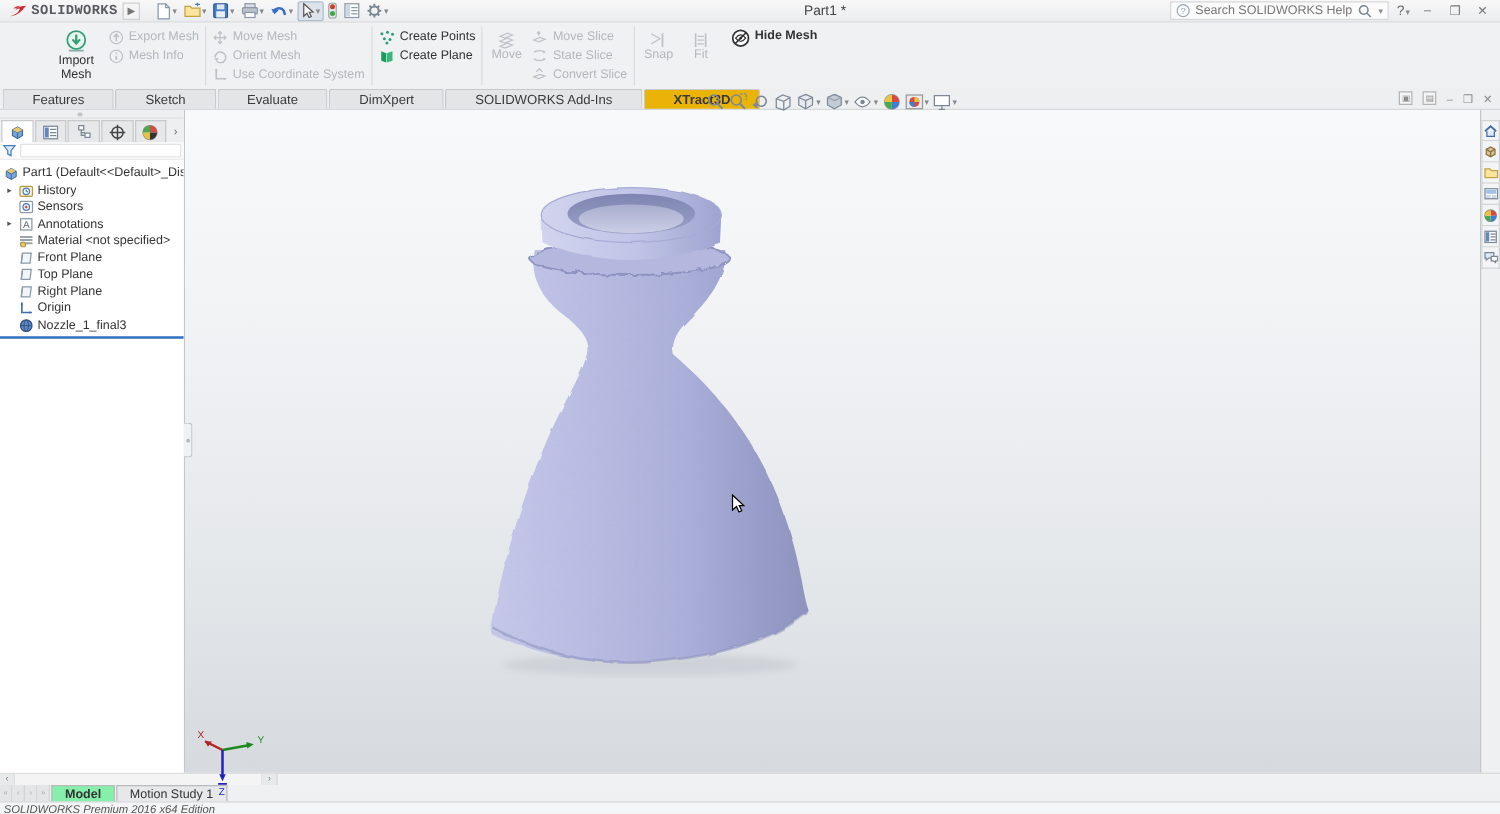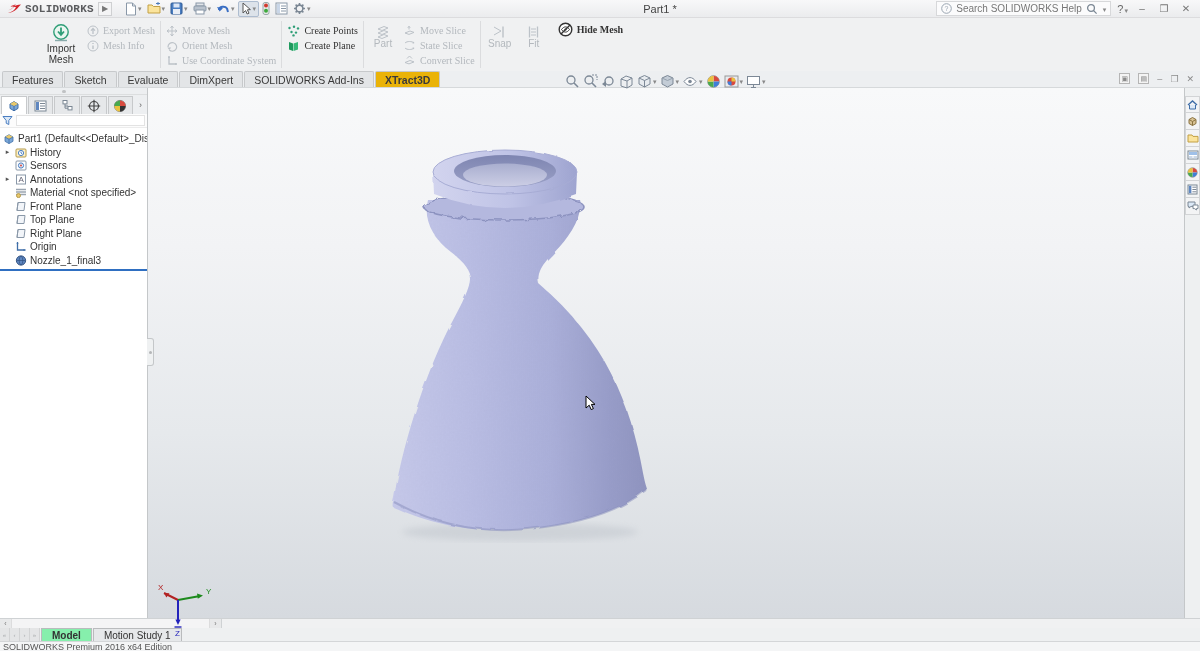--- a/index.html
+++ b/index.html
@@ -28,30 +28,30 @@
   
   .ribbon { height:53px; display:flex; align-items:stretch; background:#f0f1f2;
     padding-left:4px; font-size:10px; }
   .rgroup { display:flex; align-items:stretch; padding:2px 5px; gap:6px;}
   .gsep { width:1px; background:#dbdcde; margin:3px 0; }
   .rlg { display:flex; flex-direction:column; align-items:center; width:40px;
     padding-top:3px; text-align:center; line-height:11px;margin-left:32px; }
   .rvert { display:flex; flex-direction:column; align-items:center; justify-content:flex-start;
     padding-top:5px; width:28px; text-align:center; line-height:10px;}
   .rcol { display:flex; flex-direction:column; justify-content:flex-start; gap:2px; padding-top:4px;}
-  .rsm { display:flex; align-items:center; gap:4px; height:13px; white-space:nowrap;font-family:Liberation Serif, serif;}
+  .rsm { display:flex; align-items:flex-start; gap:4px; height:13px; white-space:nowrap;}
   .dis { color:#b3b8bd; }
   .en  { color:#333; }
   .ic { display:inline-flex; align-items:center; justify-content:center; }
   .hidegrp { padding-top:5px; }
 
   
   .tabrow { height:17px; background:#edeff1; display:flex; align-items:flex-end;
     border-bottom:1px solid #d6d9db; padding-left:2px; position:relative; z-index:20;}
-  .ctab { height:16px; display:flex; align-items:center; padding:0 9px;
+  .ctab { height:16px; display:flex; align-items:center; padding:0 23px;
     border:1px solid #c7c9cb; border-bottom:none; background:#e3e5e7;
     margin-right:1px; border-radius:2px 2px 0 0; color:#3a3a3a; font-size:10.5px;}
   .ctab.active { background:#eab308; font-weight:bold; }
   .win-ctrls { position:absolute; right:6px; top:2px; display:flex; gap:8px; align-items:center; color:#8b8b8b; font-size:9px;}
   .win-ctrls .sq { width:11px; height:11px; border:1px solid #b5b5b5; background:#f4f4f4;
      display:flex;align-items:center;justify-content:center;font-size:7px;}
 
   
   .main { display:flex; height:530px; }
 
@@ -108,21 +108,21 @@
     background:#e8e9ea; }
   .sthumb { flex:1; background:#f4f4f5; border-left:1px solid #dcdcdd; border-right:1px solid #dcdcdd;}
   .bottabs { height:13px; display:flex; align-items:stretch; background:#eef0f1; font-size:10px;}
   .navbtns { display:flex; }
   .navbtn { width:10px; display:flex; align-items:center; justify-content:center;
     background:#e4e5e6; border-right:1px solid #d2d3d4; color:#a9abad; font-size:6px;}
   .btab { display:flex; align-items:center; padding:0 10px; border:1px solid #b9bbbd;
     border-bottom:none; background:#e6e8ea; margin-left:1px;}
   .btab.active { background:#86efac; font-weight:bold; }
   .statusbar { height:10px; display:flex; align-items:center; background:#f4f5f6;
-    border-top:1px solid #d4d6d8; font-size:9px; color:#555; padding-left:3px;}
+    border-top:1px solid #d4d6d8; font-size:9px; color:#555; padding-left:3px;font-style:italic;}
   .st-right { margin-left:auto; display:flex; align-items:center; height:100%; }
   .st-cell { display:flex; align-items:center; justify-content:center; height:100%;
     border-left:1px solid #d9dadc; padding:0 14px;margin-top:25px; }
   .st-units { padding:0 10px; gap:3px; }
   .st-dot { width:26px; color:#888; }
 </style>
 </head>
 <body>
 
 <div class="titlebar">
@@ -336,21 +336,21 @@
 
   <div class="rgroup">
     <div class="rvert dis">
       <span class="ic">
         <svg width="16" height="14" viewBox="0 0 16 14">
             <path d="M3 4l6-2.5 4 1.5-6 2.5z" fill="none" stroke="#bcc2c8"></path>
             <path d="M3 8l6-2.5 4 1.5-6 2.5z" fill="none" stroke="#bcc2c8"></path>
             <path d="M3 12l6-2.5 4 1.5-6 2.5z" fill="none" stroke="#bcc2c8"></path>
           </svg>
         </span>
-      <span>Part</span>
+      <span>Move</span>
     </div>
     <div class="rcol">
       <div class="rsm dis">
         <span class="ic">
           <svg width="13" height="11" viewBox="0 0 13 11">
               <path d="M2 8l5-2 4 1.4-5 2z" fill="none" stroke="#bcc2c8"></path>
               <path d="M6 1.5v3M4.8 2.8 6 1.2l1.2 1.6" fill="none" stroke="#bcc2c8"></path>
             </svg>
           </span>
         <span>Move Slice</span>

